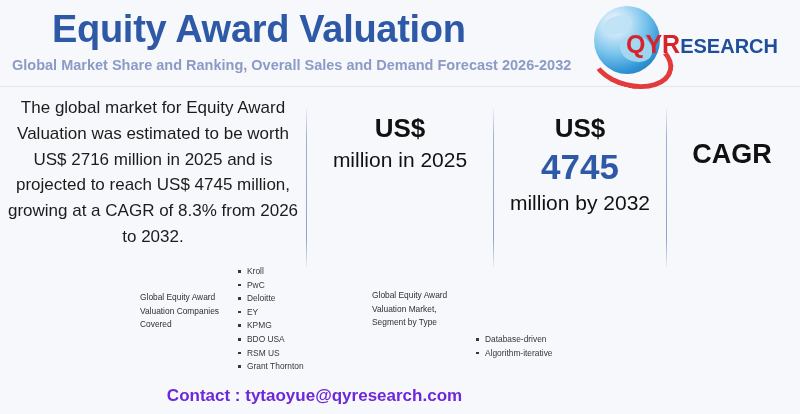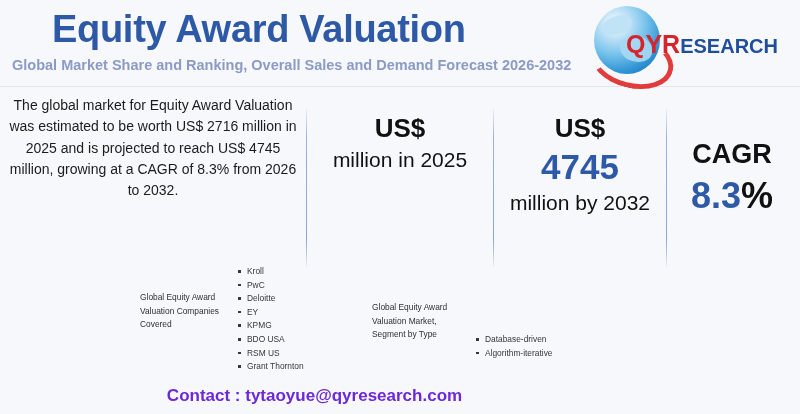--- a/index.html
+++ b/index.html
@@ -124,21 +124,21 @@
     top: 87px;
     width: 800px;
     height: 178px;
   }
   .summary {
     position: absolute;
     left: 6px;
     top: 8px;
     width: 294px;
     text-align: center;
-    font-size: 14px;
+    font-size: 17px;
     line-height: 1.52;
     color: #1c1c1c;
   }
   .divider {
     position: absolute;
     top: 22px;
     width: 1px;
     height: 158px;
     background: linear-gradient(to bottom, #e9edf5 0%, #9fb0d4 18%, #8ea3ce 82%, #e9edf5 100%);
   }
@@ -193,21 +193,21 @@
 
   .list-heading {
     position: absolute;
     top: 26px;
     width: 96px;
     font-size: 8.4px;
     font-weight: normal;
     color: #2c2f36;
     line-height: 1.62;
   }
-  .list-group.g2 .list-heading { top: 12px; }
+  .list-group.g2 .list-heading { top: 0px; }
 
   .list-items {
     position: absolute;
     left: 98px;
     top: 0;
     margin: 0;
     padding: 0;
     list-style: none;
   }
   .list-items li {
@@ -274,21 +274,20 @@
     </div>
 
     <div class="stat s2">
       <span class="stat-label">US$</span>
       <span class="stat-value">4745</span>
       <span class="stat-sub">million by 2032</span>
     </div>
 
     <div class="stat s3">
       <span class="stat-label">CAGR</span>
-      <span class="stat-value"><span>8.3</span><span class="pct">%</span></span>
     </div>
   </div>
 
   <div class="lists">
 
     <div class="list-group g1">
       <div class="list-heading">Global Equity Award Valuation Companies Covered</div>
       <ul class="list-items">
         <li>Kroll</li>
         <li>PwC</li>

